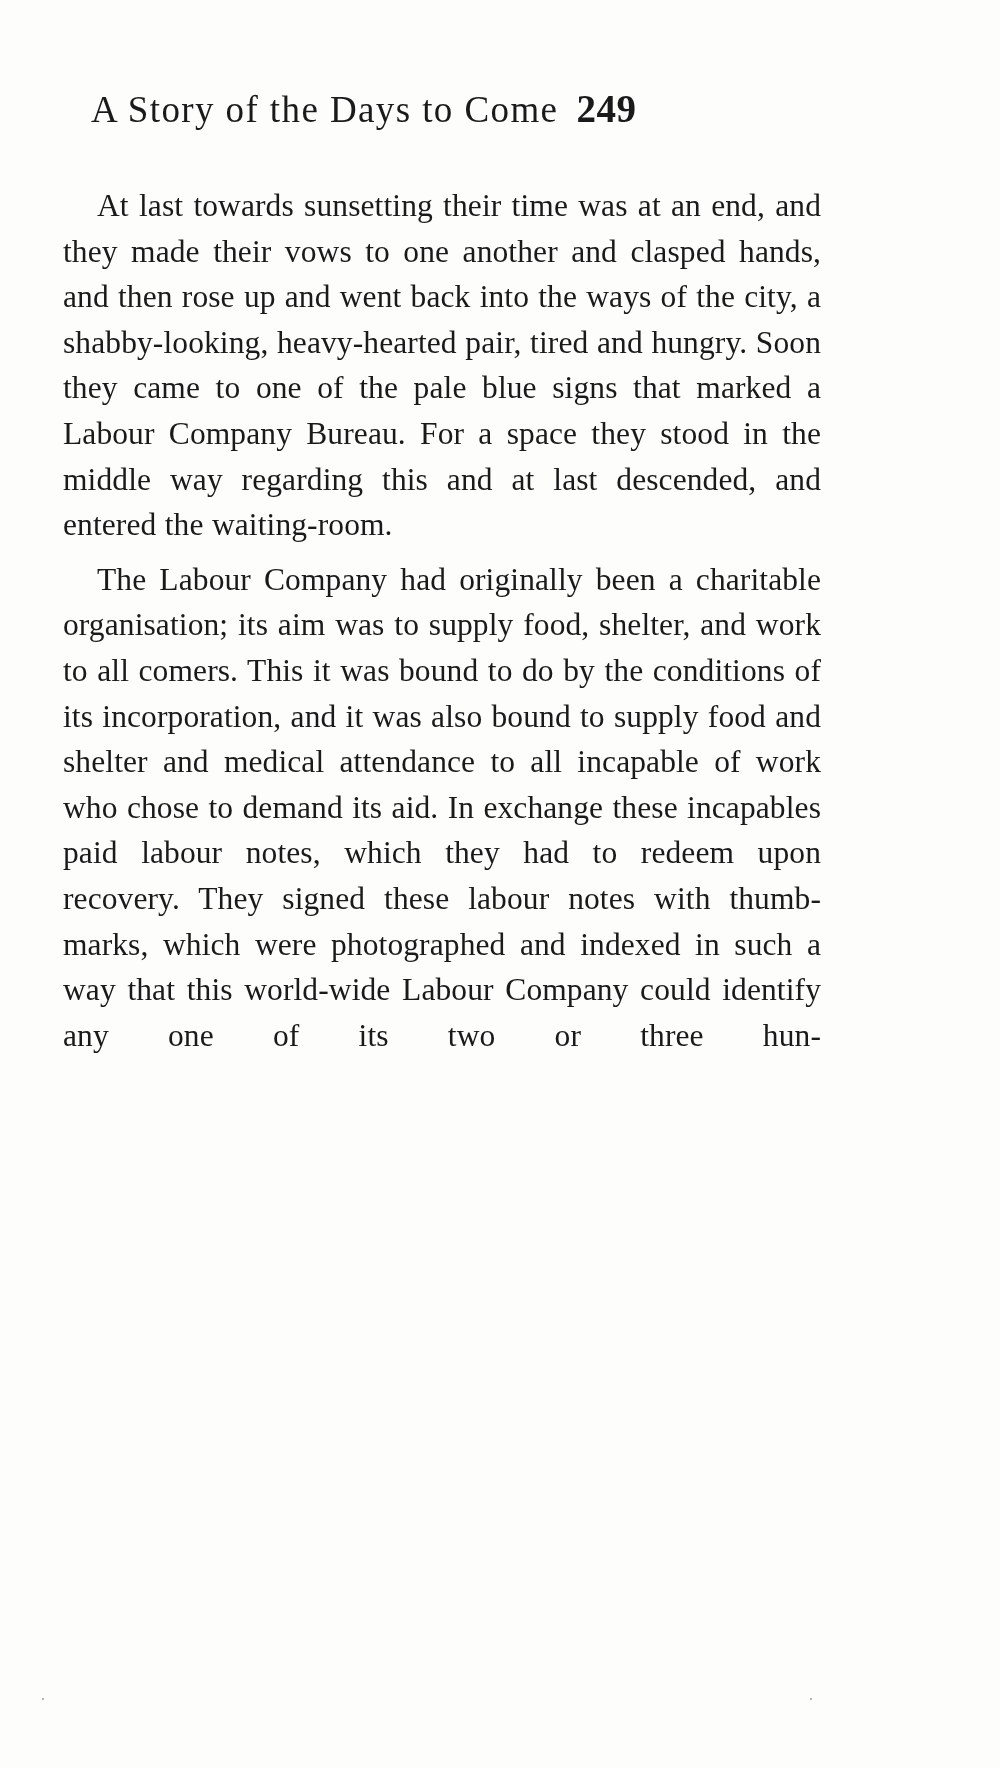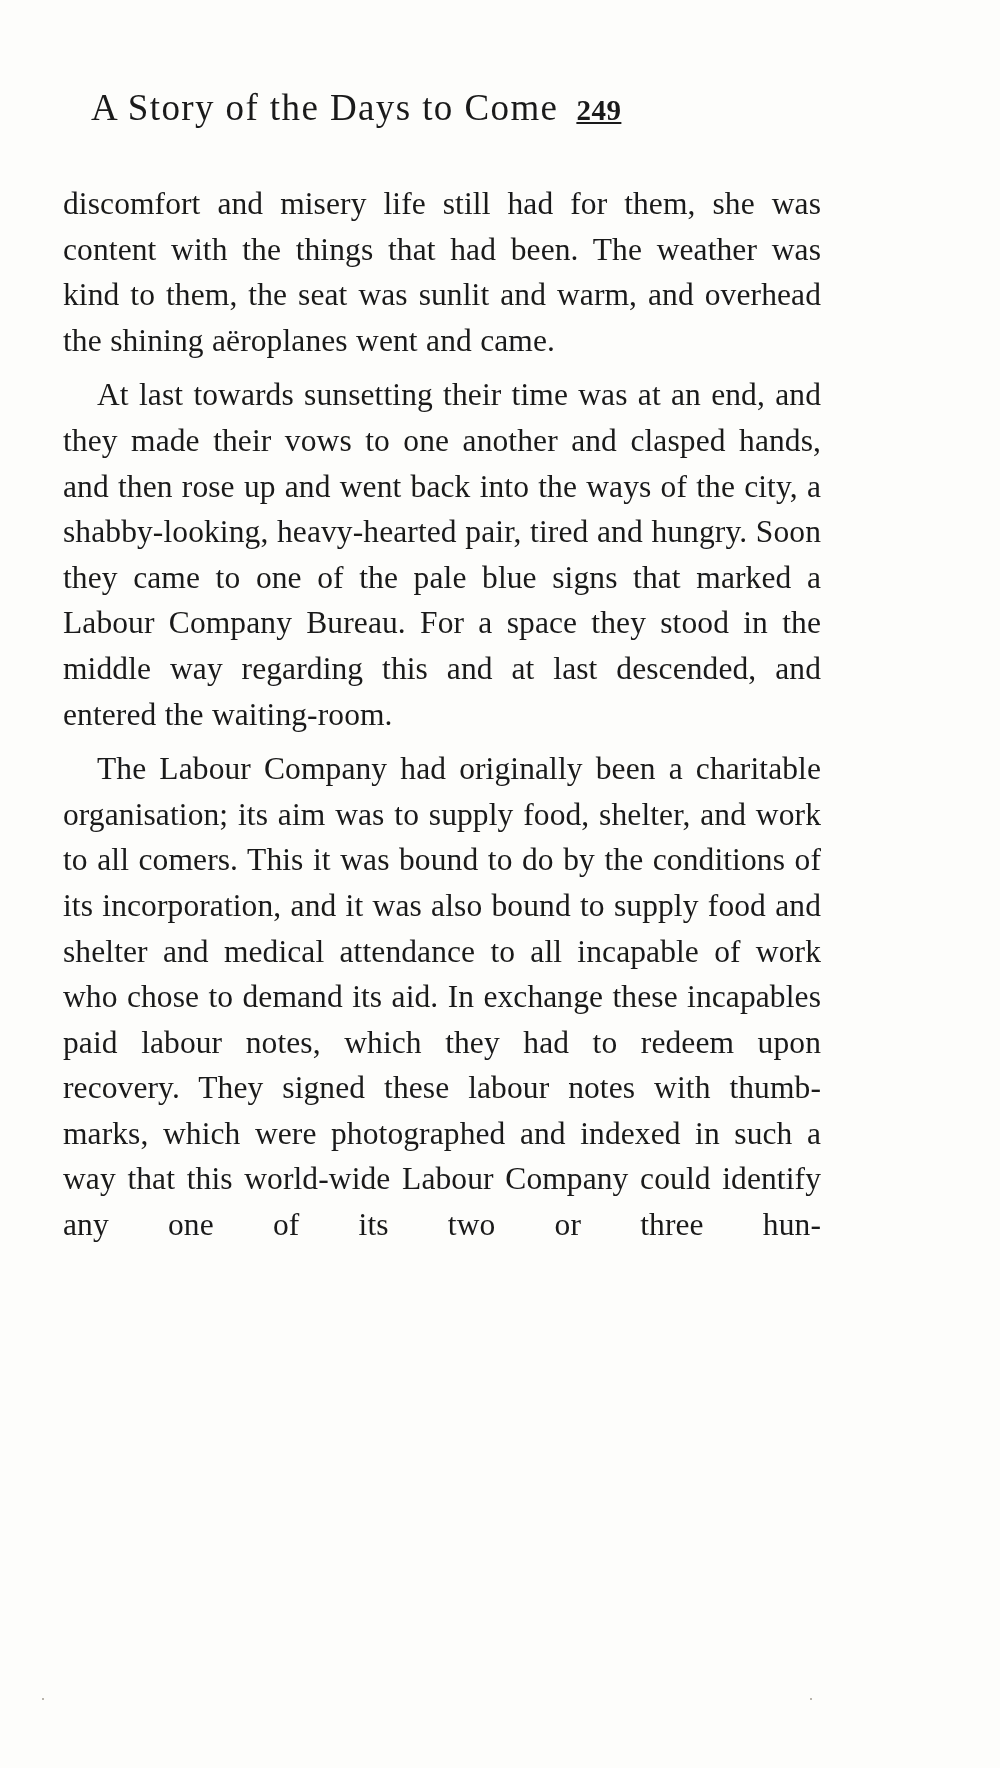--- a/index.html
+++ b/index.html
@@ -37,24 +37,23 @@
     margin: 0 0 52px 0;
     padding-left: 28px;
   }
   .running-head .title {
     font-size: 37px;
     letter-spacing: 1.4px;
     font-weight: normal;
     white-space: nowrap;
   }
   .running-head .folio {
-    font-size: 29px;
+    font-size: 39px;
     font-weight: bold;
     letter-spacing: 0.5px;
-    text-decoration: underline;
   }
   .body-text p {
     margin: 0;
     font-size: 31.5px;
     line-height: 45.6px;
     text-align: justify;
     text-justify: inter-word;
     letter-spacing: 0.1px;
     word-spacing: 0.4px;
     -webkit-hyphens: none;
@@ -85,21 +84,20 @@
 
 <div class="page">
   <div class="page-inner">
 
     <div class="running-head">
       <span class="title">A Story of the Days to Come</span>
       <span class="folio">249</span>
     </div>
 
     <div class="body-text">
-      <p class="last-loose">discomfort and misery life still had for them, she was content with the things that had been. The weather was kind to them, the seat was sunlit and warm, and overhead the shining aëroplanes went and came.</p>
       <p class="indent last-loose">At last towards sunsetting their time was at an end, and they made their vows to one another and clasped hands, and then rose up and went back into the ways of the city, a shabby-looking, heavy-hearted pair, tired and hungry. Soon they came to one of the pale blue signs that marked a Labour Company Bureau.  For a space they stood in the middle way regarding this and at last descended, and entered the waiting-room.</p>
       <p class="indent full-justify">The Labour Company had originally been a charitable organisation; its aim was to supply food, shelter, and work to all comers.  This it was bound to do by the conditions of its incorporation, and it was also bound to supply food and shelter and medical attendance to all incapable of work who chose to demand its aid.  In exchange these incapables paid labour notes, which they had to redeem upon recovery.  They signed these labour notes with thumb-marks, which were photographed and indexed in such a way that this world-wide Labour Company could identify any one of its two or three hun-</p>
     </div>
 
   </div>
 
   <div class="edge-mark mark-bl"></div>
   <div class="edge-mark mark-br"></div>
 </div>
 

